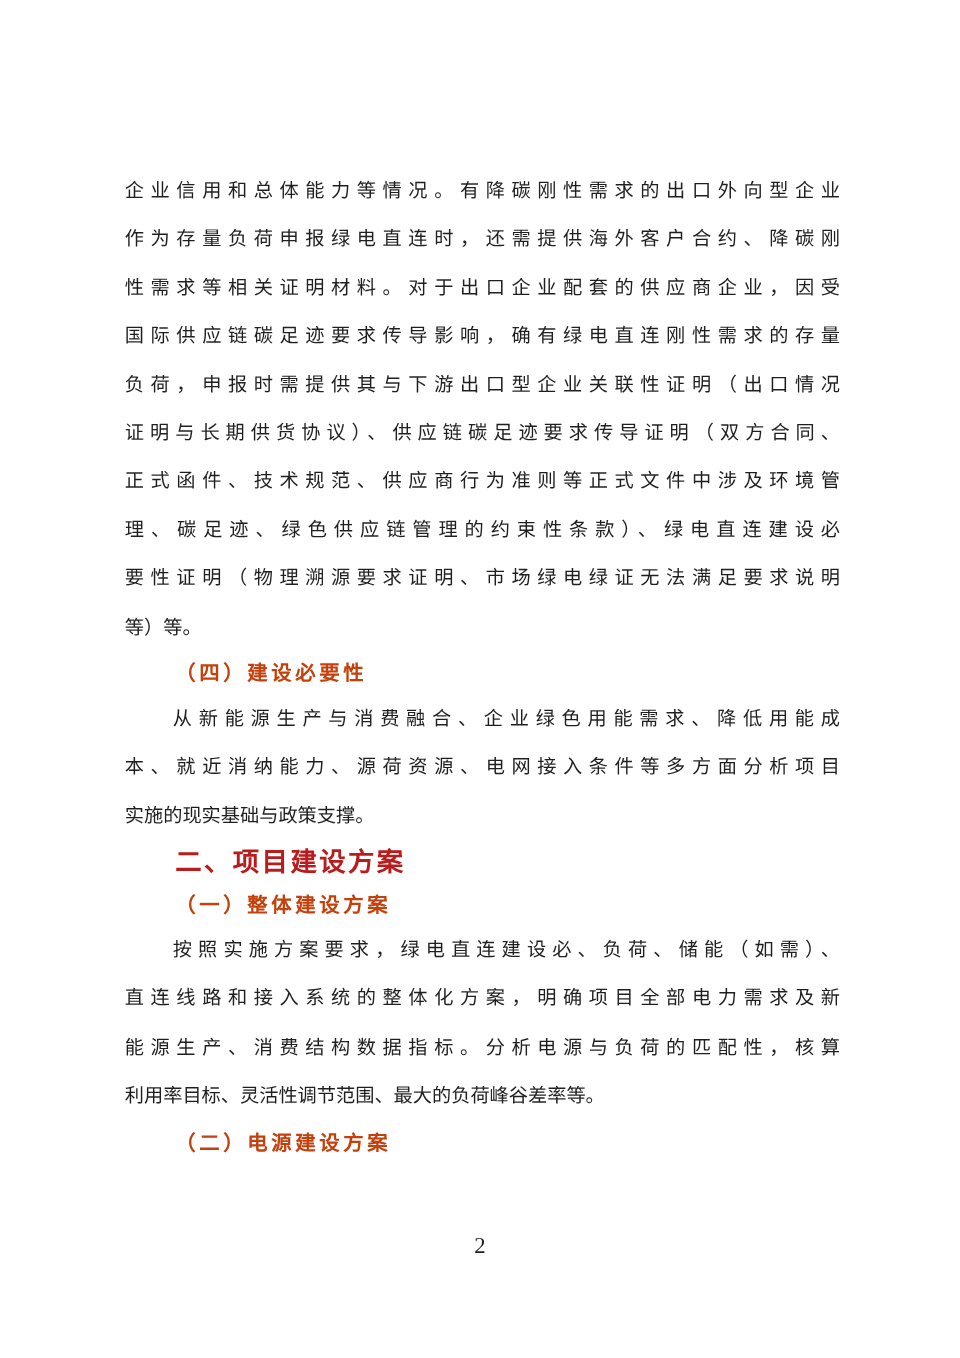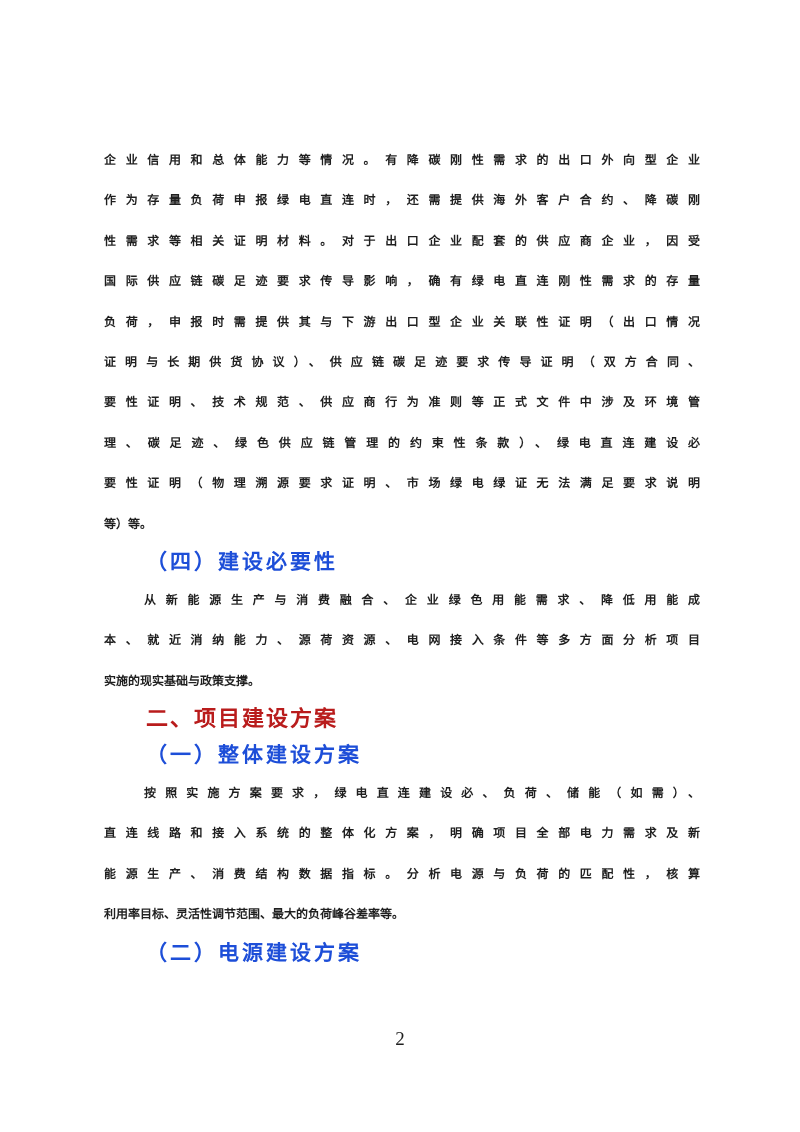--- a/index.html
+++ b/index.html
@@ -16,55 +16,54 @@
     overflow: hidden;
   }
   .doc-body {
     position: absolute;
     left: 104px;
     top: 140px;
     width: 596px;
   }
   .para { margin: 0; padding: 0; }
   .line {
-    font-size: 12px;
+    font-size: 16px;
     line-height: 40.4px;
     height: 40.4px;
     text-align: justify;
     text-align-last: justify;
     white-space: nowrap;
     overflow: visible;
-    font-weight: bold;
   }
   .line.end {
     text-align: right;
     text-align-last: left;
   }
   .line.indent {
     text-indent: 40px;
   }
   .h1 {
     font-family: "Liberation Sans", "DejaVu Sans", sans-serif;
     font-size: 22px;
     font-weight: bold;
     line-height: 36px;
     height: 36px;
     padding-left: 42px;
     letter-spacing: 2px;
     color: #b91c1c;
   }
   .h3 {
     font-family: "Liberation Serif", "DejaVu Serif", serif;
-    font-size: 21px;
+    font-size: 17px;
     font-weight: bold;
     line-height: 36px;
     height: 36px;
     padding-left: 42px;
     letter-spacing: 3px;
-    color: #1d4ed8;
+    color: #c2410c;
   }
   .pagenum {
     position: absolute;
     left: 0;
     right: 0;
     top: 1026px;
     text-align: center;
     font-size: 19px;
     line-height: 26px;
     color: #1f1f1f;
@@ -75,21 +74,21 @@
 <body style="background: rgb(255, 255, 255); color: rgb(31, 31, 31);">
 
 <div class="doc-body">
     <div class="para">
       <div class="line">企业信用和总体能力等情况。有降碳刚性需求的出口外向型企业</div>
       <div class="line">作为存量负荷申报绿电直连时，还需提供海外客户合约、降碳刚</div>
       <div class="line">性需求等相关证明材料。对于出口企业配套的供应商企业，因受</div>
       <div class="line">国际供应链碳足迹要求传导影响，确有绿电直连刚性需求的存量</div>
       <div class="line">负荷，申报时需提供其与下游出口型企业关联性证明（出口情况</div>
       <div class="line">证明与长期供货协议）、供应链碳足迹要求传导证明（双方合同、</div>
-      <div class="line">要性证明、技术规范、供应商行为准则等正式文件中涉及环境管</div>
+      <div class="line">正式函件、技术规范、供应商行为准则等正式文件中涉及环境管</div>
       <div class="line">理、碳足迹、绿色供应链管理的约束性条款）、绿电直连建设必</div>
       <div class="line">要性证明（物理溯源要求证明、市场绿电绿证无法满足要求说明</div>
       <div class="line end">等）等。</div>
     </div>
     <div class="h3">（四）建设必要性</div>
     <div class="para">
       <div class="line indent">从新能源生产与消费融合、企业绿色用能需求、降低用能成</div>
       <div class="line">本、就近消纳能力、源荷资源、电网接入条件等多方面分析项目</div>
       <div class="line end">实施的现实基础与政策支撑。</div>
     </div>

